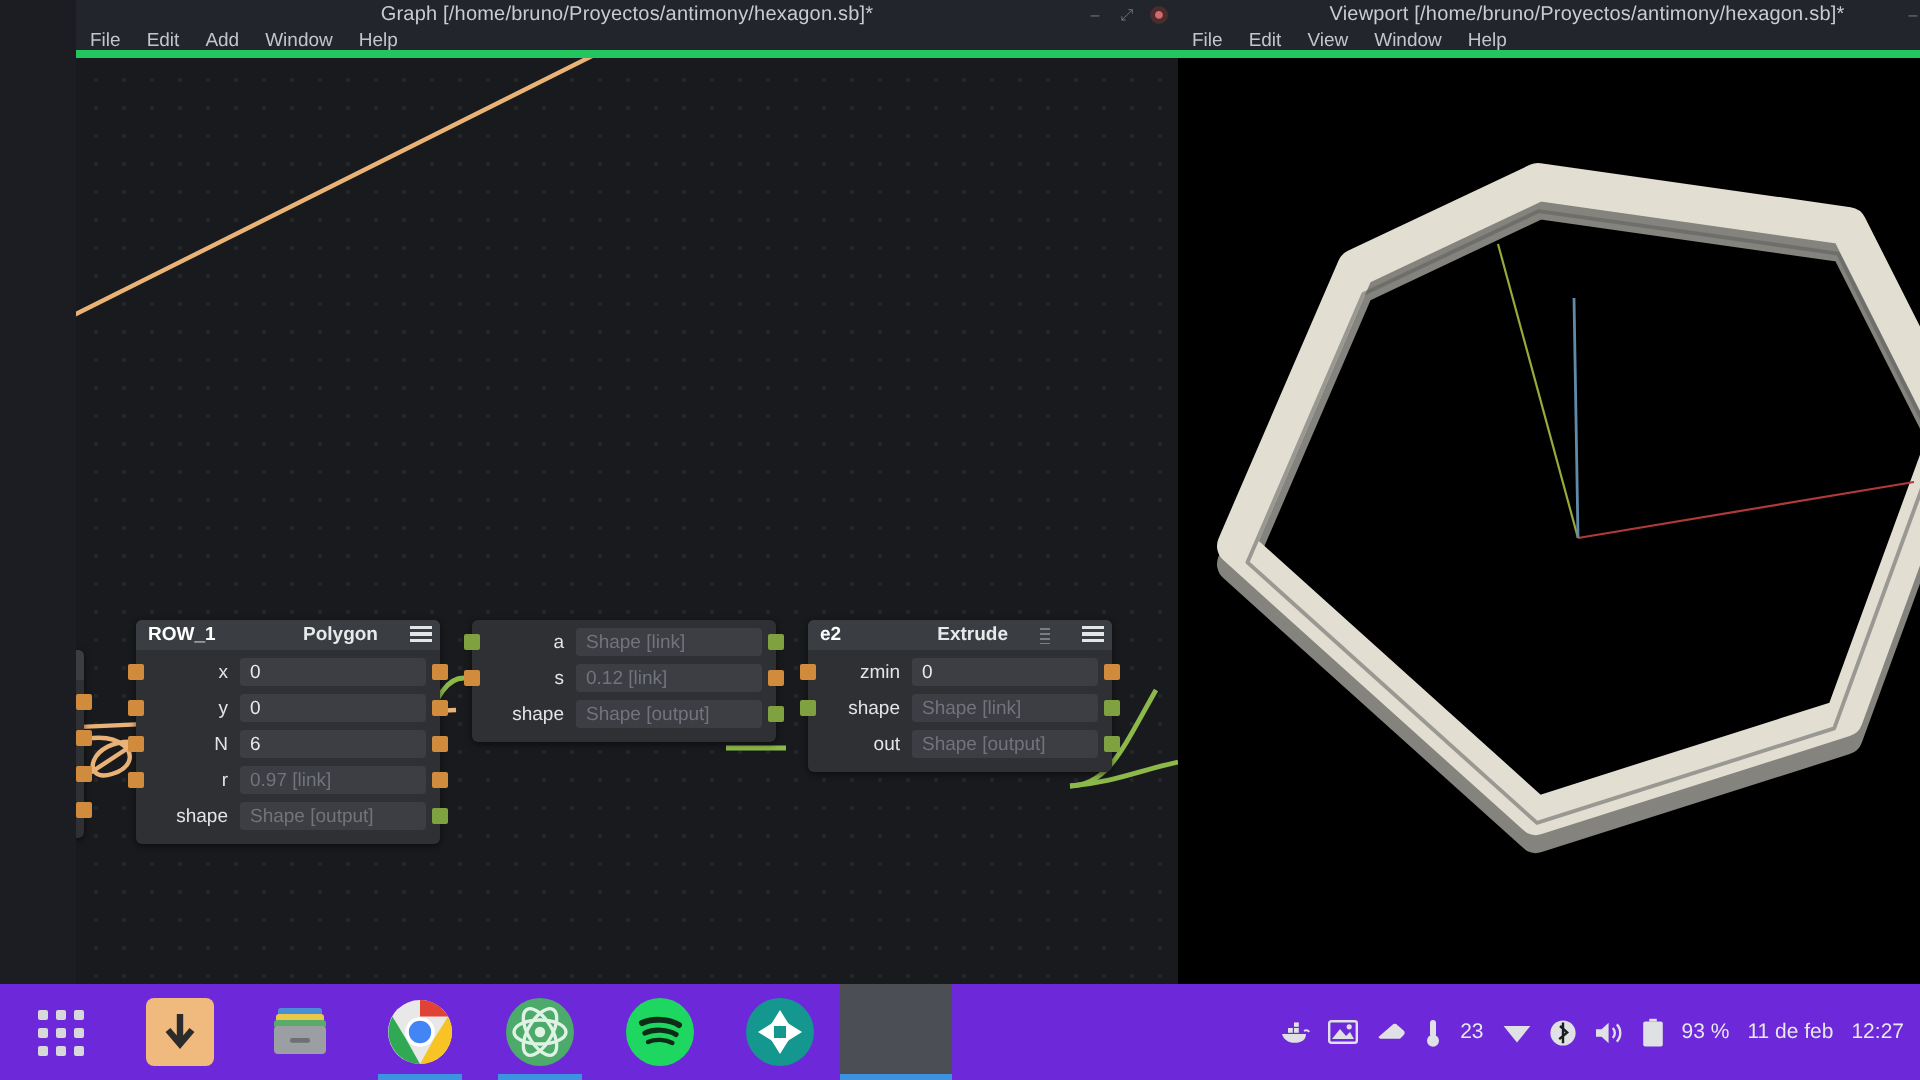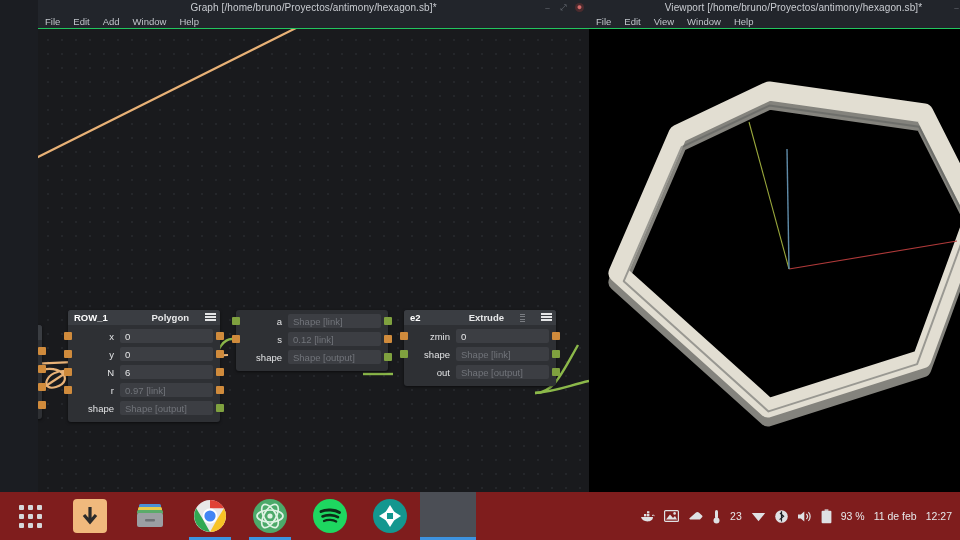--- a/index.html
+++ b/index.html
@@ -32,21 +32,21 @@
   .wc { width: 9px; height: 9px; border-radius: 50%; position: relative;
         display: flex; align-items: center; justify-content: center; }
   .wc i { font-style: normal; font-size: 8px; line-height: 1; color: #6f747c; }
   .wc.close { background: #4a2b2e; }
   .wc.close i { color: #d46a6a; font-size: 9px; }
 
   .menubar {
     height: 14px; width: 100%;
     background: #22252b;
     display: flex; align-items: center; padding-left: 5px; gap: 9px;
-    border-bottom: 1px solid #22c55e;
+    border-bottom: 4px solid #22c55e;
   }
   .menuitem { font-size: 9.5px; color: #c2c6cc; padding: 0 2px; cursor: default; }
 
   
   #graph-canvas {
     position: absolute; top: 29px; left: 0;
     width: 551px; height: 463px;
     background-color: #191a1d;
     background-image: radial-gradient(circle, #24262a 1px, transparent 1.2px);
     background-size: 14px 14px;
@@ -99,21 +99,21 @@
   
   #vp-canvas {
     position: absolute; top: 29px; left: 0;
     width: 409px; height: 463px; background: #000;
     overflow: hidden;
   }
 
   
   #taskbar {
     position: absolute; left: 0; bottom: 0; width: 960px; height: 48px;
-    background: #7f1d1d;
+    background: #6d28d9;
     display: flex; align-items: center;
   }
   #launcher { display: flex; align-items: center; height: 48px; }
   .launch-item {
     position: relative; width: 60px; height: 48px;
     display: flex; align-items: center; justify-content: center;
   }
   .launch-item .runbar {
     position: absolute; bottom: 0; left: 9px; width: 42px; height: 3px;
     background: #3d93e0;

